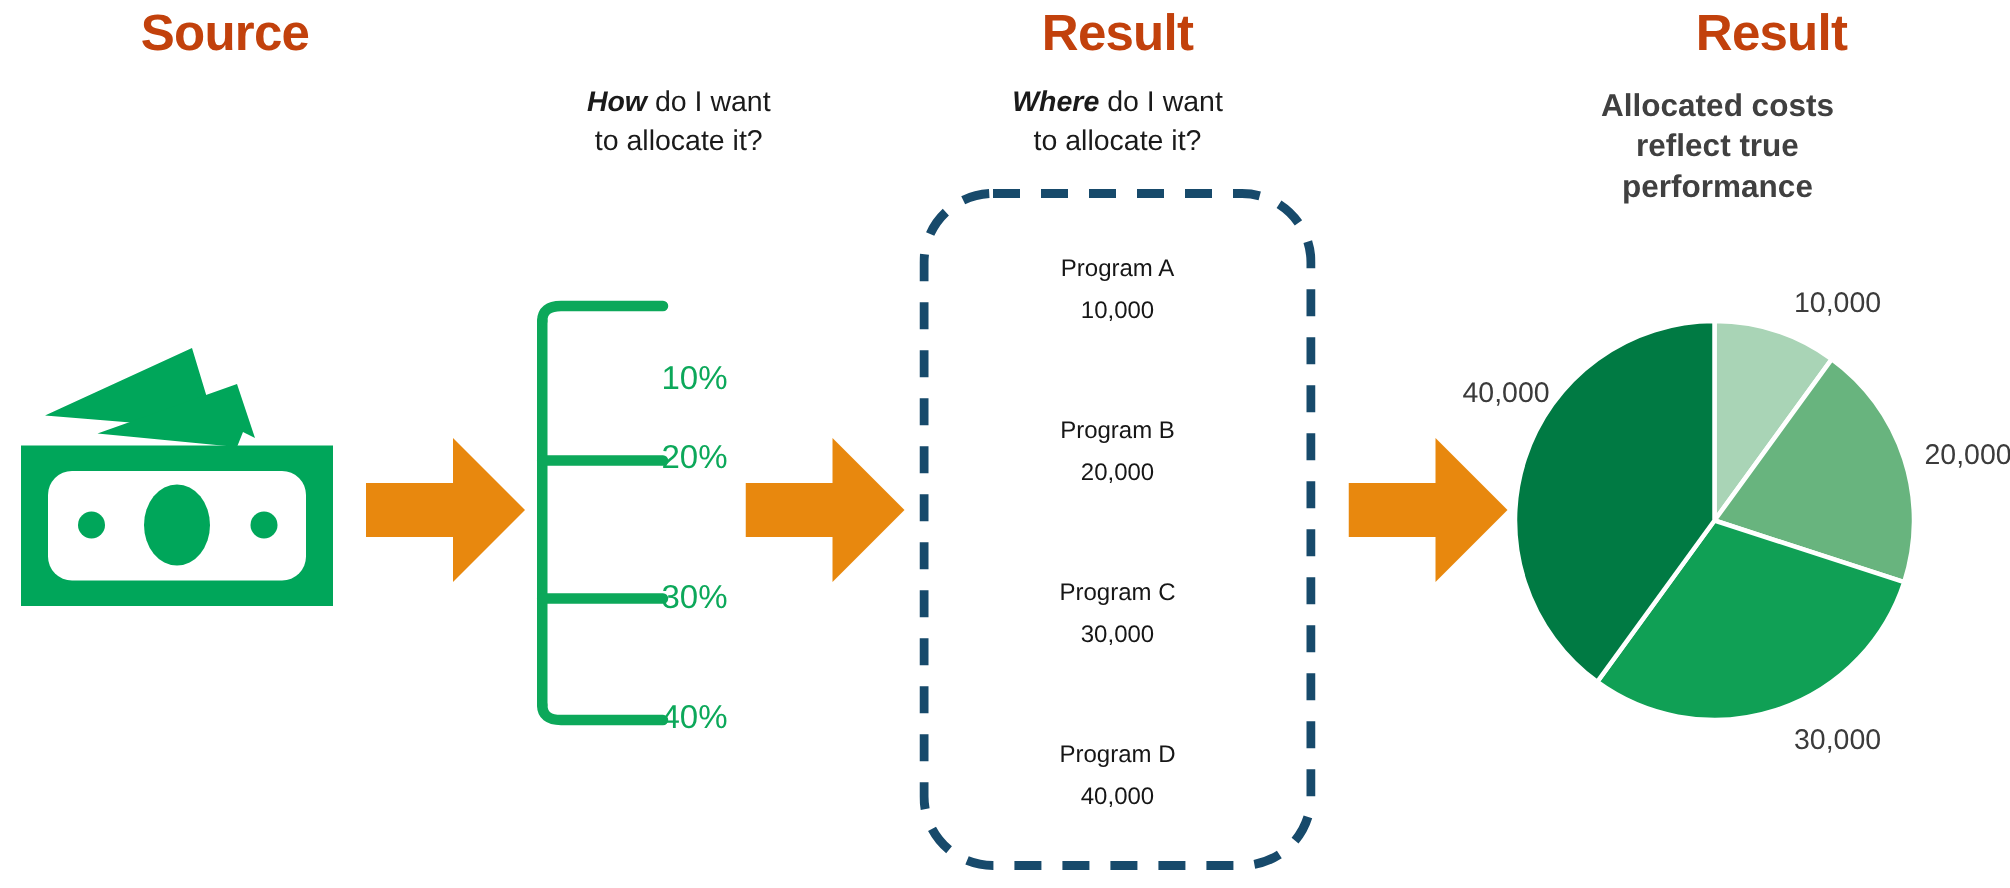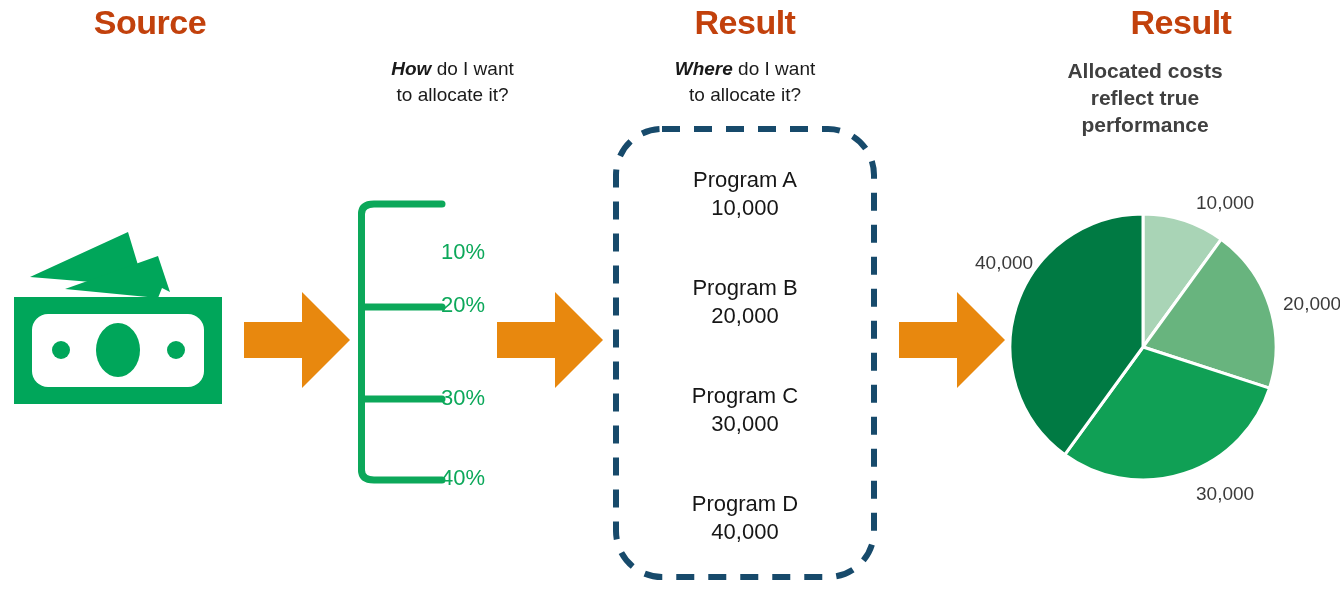--- a/index.html
+++ b/index.html
@@ -96,21 +96,21 @@
     height: 454px;
     display: flex;
     flex-direction: column;
     justify-content: space-around;
     align-items: center;
     padding: 14px 0 8px 0;
     box-sizing: border-box;
   }
   .target-item {
     text-align: center;
-    font-size: 22px;
+    font-size: 16px;
     line-height: 28px;
     color: #161616;
   }
 
   
   .pie-wrap {
     position: absolute;
     left: 1008px;
     top: 212px;
     width: 270px;

